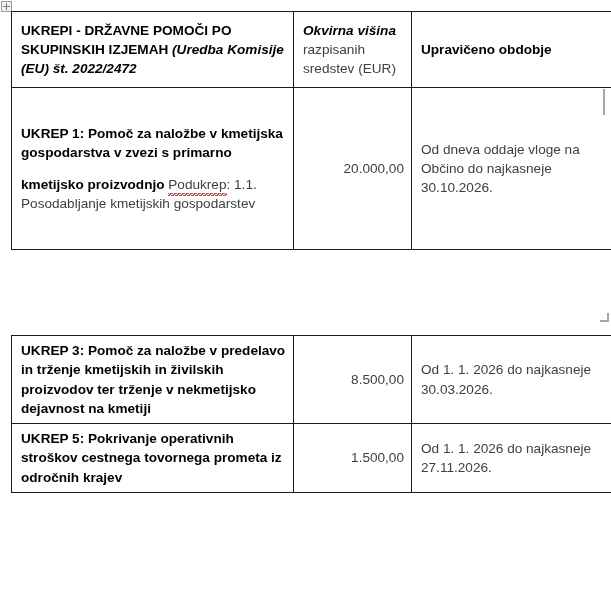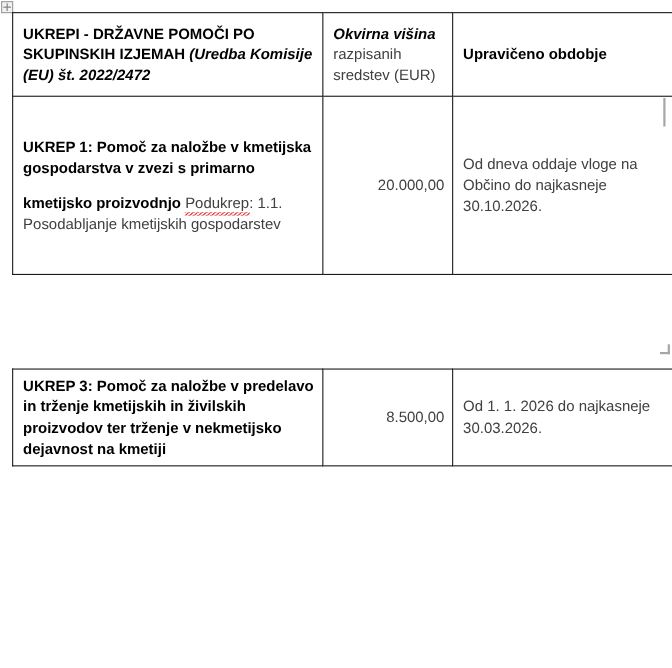--- a/index.html
+++ b/index.html
@@ -176,16 +176,27 @@
           <span class="hdr">UKREP 3: Pomoč za naložbe v predelavo in trženje kmetijskih in živilskih proizvodov ter trženje v nekmetijsko dejavnost na kmetiji</span>
         </td>
         <td class="amount-cell">
           <span>8.500,00</span>
         </td>
         <td class="period-cell">
           <span>Od 1. 1. 2026 do najkasneje 30.03.2026.</span>
         </td>
       </tr>
 
+      <tr>
+        <td style="height:63px;">
+          <span class="hdr">UKREP 5:  Pokrivanje operativnih stroškov cestnega tovornega prometa iz odročnih krajev</span>
+        </td>
+        <td class="amount-cell">
+          <span>1.500,00</span>
+        </td>
+        <td class="period-cell v-top">
+          <span>Od 1. 1. 2026 do najkasneje 27.11.2026.</span>
+        </td>
+      </tr>
     </tbody>
   </table>
 
 </div>
 
 </body></html>

